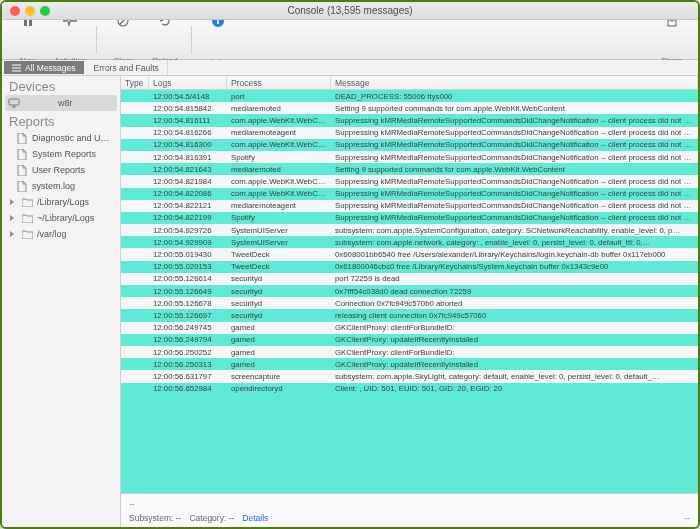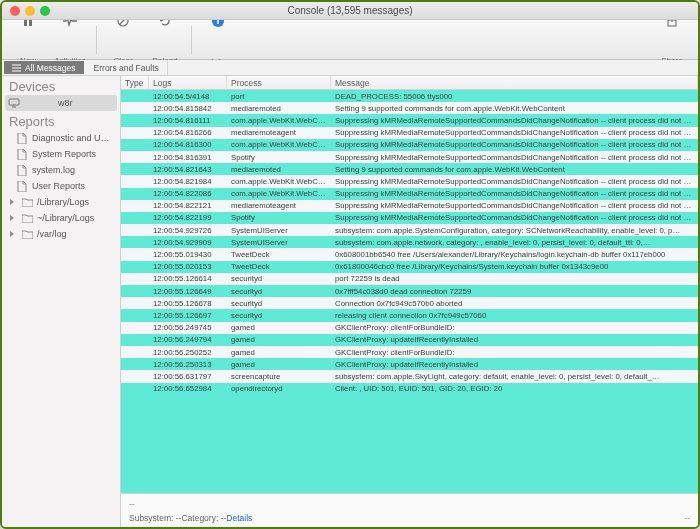--- a/index.html
+++ b/index.html
@@ -54,21 +54,21 @@
 .row:nth-child(even) { background: #f5f6f7; }
 .cell { padding: 0 4px; overflow: hidden; white-space: nowrap; text-overflow: ellipsis; }
 .cell.type { width: 28px; }
 .cell.time { width: 78px; }
 .cell.proc { width: 104px; }
 .cell.msg { flex: 1; }
 
 
 .footer { border-top: 1px solid #cfcfcf; background: #fafafa; padding: 5px 8px; font-size: 8.5px; color: #666; display: flex; flex-direction: column; gap: 4px; height: 34px; }
 .footer-dash { color: #888; }
-.footer-line { display: flex; align-items: center; }
+.footer-line { display: flex; gap: 8px; align-items: center; }
 .footer-line .right { margin-left: auto; color: #888; }
 .link { color: #2367d1; }
 
 svg { display: block; }
 </style>
 </head>
 <body>
 
 <div class="win">
 
@@ -193,30 +193,30 @@
             </span>
             <span>System Reports</span>
           </div>
           <div class="side-item">
             <span class="ico-sm">
               <svg width="10" height="11" viewBox="0 0 10 11">
                 <path d="M1 0h5l3 3v8H1z" fill="none" stroke="#8b8b8b" stroke-width="1"></path>
                 <path d="M6 0v3h3" fill="none" stroke="#8b8b8b" stroke-width="1"></path>
               </svg>
             </span>
-            <span>system.log</span>
+            <span>User Reports</span>
           </div>
           <div class="side-item">
             <span class="ico-sm">
               <svg width="10" height="11" viewBox="0 0 10 11">
                 <path d="M1 0h5l3 3v8H1z" fill="none" stroke="#8b8b8b" stroke-width="1"></path>
                 <path d="M6 0v3h3" fill="none" stroke="#8b8b8b" stroke-width="1"></path>
               </svg>
             </span>
-            <span>User Reports</span>
+            <span>system.log</span>
           </div>
           <div class="side-item top">
             <span class="disclose">
               <svg width="6" height="6" viewBox="0 0 6 6">
                 <path d="M1 0l4 3-4 3z" fill="#8c8c8c"></path>
               </svg>
             </span>
             <span class="ico-sm">
               <svg width="11" height="9" viewBox="0 0 11 9">
                 <path d="M0 1h4l1 1h6v7H0z" fill="none" stroke="#8b8b8b" stroke-width="1"></path>

